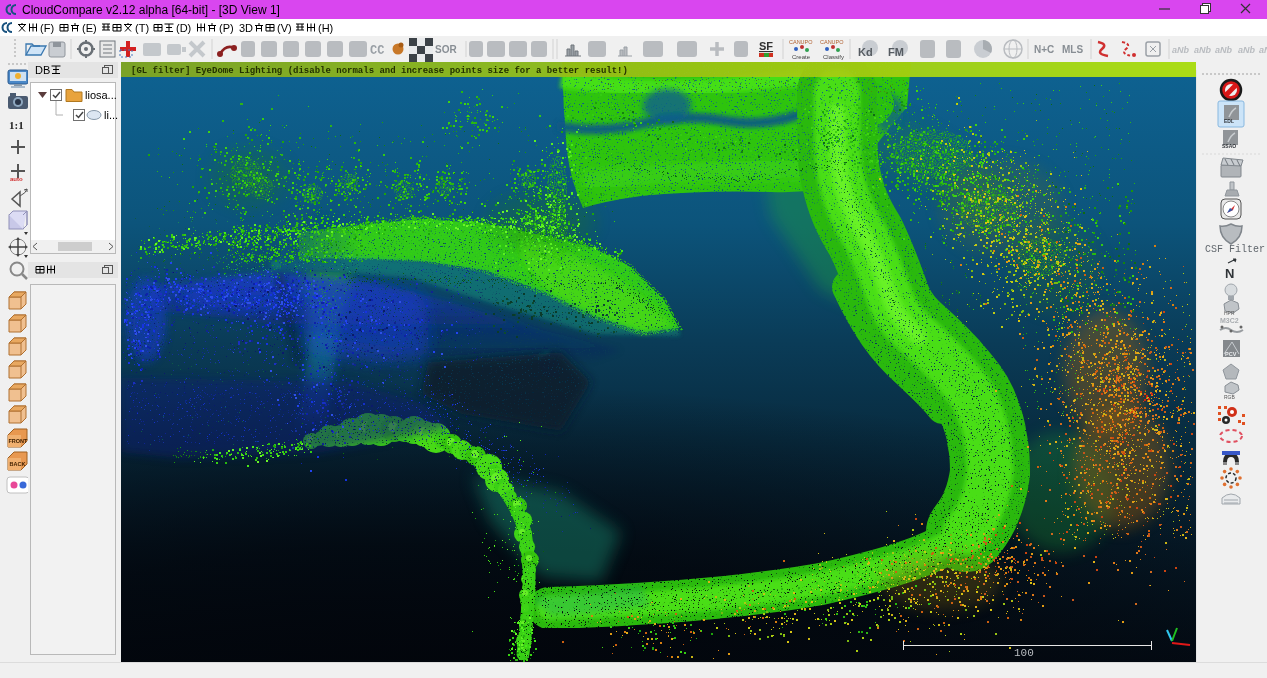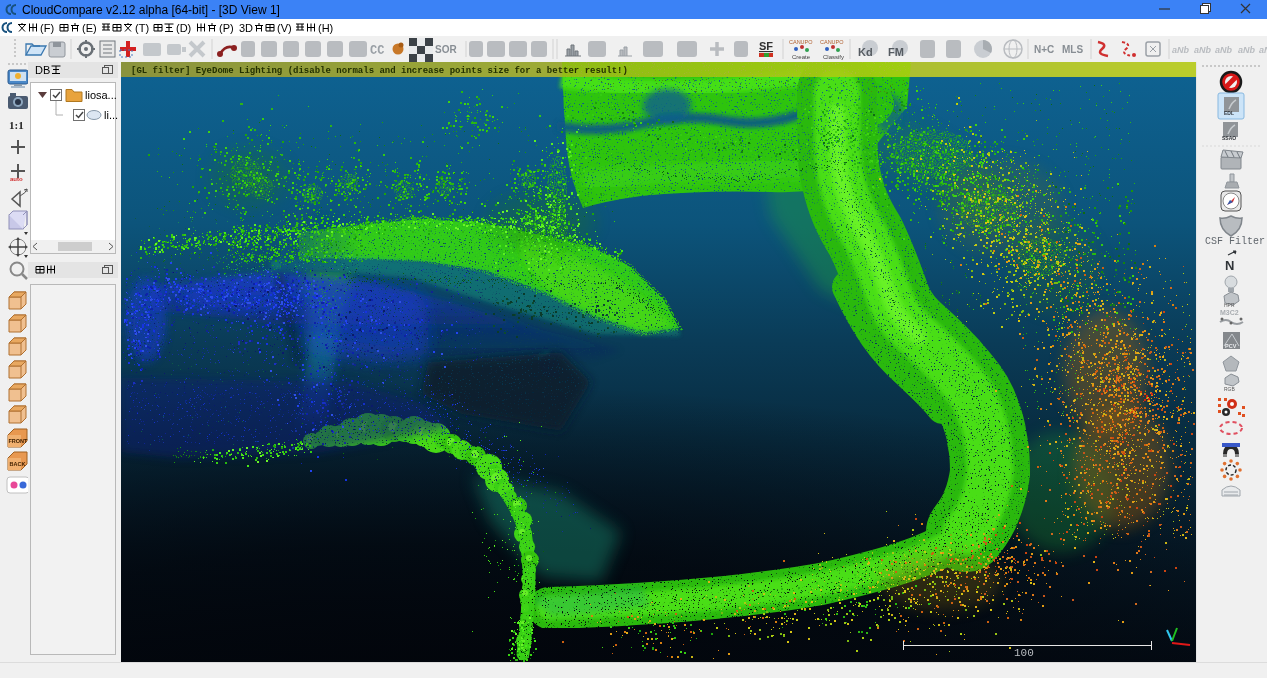--- a/index.html
+++ b/index.html
@@ -1,23 +1,23 @@
 <!DOCTYPE html>
 <html><head><meta charset="utf-8">
 <style>
 *{margin:0;padding:0;box-sizing:border-box}
 html,body{width:1267px;height:678px;overflow:hidden;font-family:"Liberation Sans",sans-serif;background:#f0f0f0}
-#titlebar{position:absolute;left:0;top:0;width:1267px;height:19px;background:#3b82f6}
+#titlebar{position:absolute;left:0;top:0;width:1267px;height:19px;background:#d946ef}
 #menubar{position:absolute;left:0;top:19px;width:1267px;height:17px;background:#ffffff}
 #toolbar{position:absolute;left:12px;top:36px;width:1267px;height:26px}
 #leftcol{position:absolute;left:4px;top:62px;width:28px;height:600px}
 #dbpanel{position:absolute;left:28px;top:62px;width:90px;height:600px;background:#5eead4}
 #split{position:absolute;left:118px;top:62px;width:3px;height:600px;background:#f0f0f0}
-#viewport{position:absolute;left:121px;top:62px;width:1075px;height:600px;background:#8b5cf6}
-#rightcol{position:absolute;left:1196px;top:62px;width:71px;height:600px}
+#viewport{position:absolute;left:121px;top:62px;width:1075px;height:600px;background:#22c55e}
+#rightcol{position:absolute;left:1196px;top:70px;width:71px;height:600px}
 #statusbar{position:absolute;left:0;top:662px;width:1267px;height:16px;background:#f0f0f0;border-top:1px solid #dcdcdc}
 svg{display:block}
 </style></head>
 <body>
 <div id="titlebar">
  <svg width="1267" height="19">
   <path d="M11 5 A4.5 4.5 0 1 0 11 14" stroke="#17517e" fill="none" stroke-width="2"></path>
       <path d="M16 5 A4.5 4.5 0 1 0 16 14" stroke="#17517e" fill="none" stroke-width="2"></path>
   <text x="22" y="14" font-size="12" fill="#000">CloudCompare v2.12 alpha [64-bit] - [3D View 1]</text>
   <line x1="1159" y1="9" x2="1170" y2="9" stroke="#333" stroke-width="1.2"></line>

